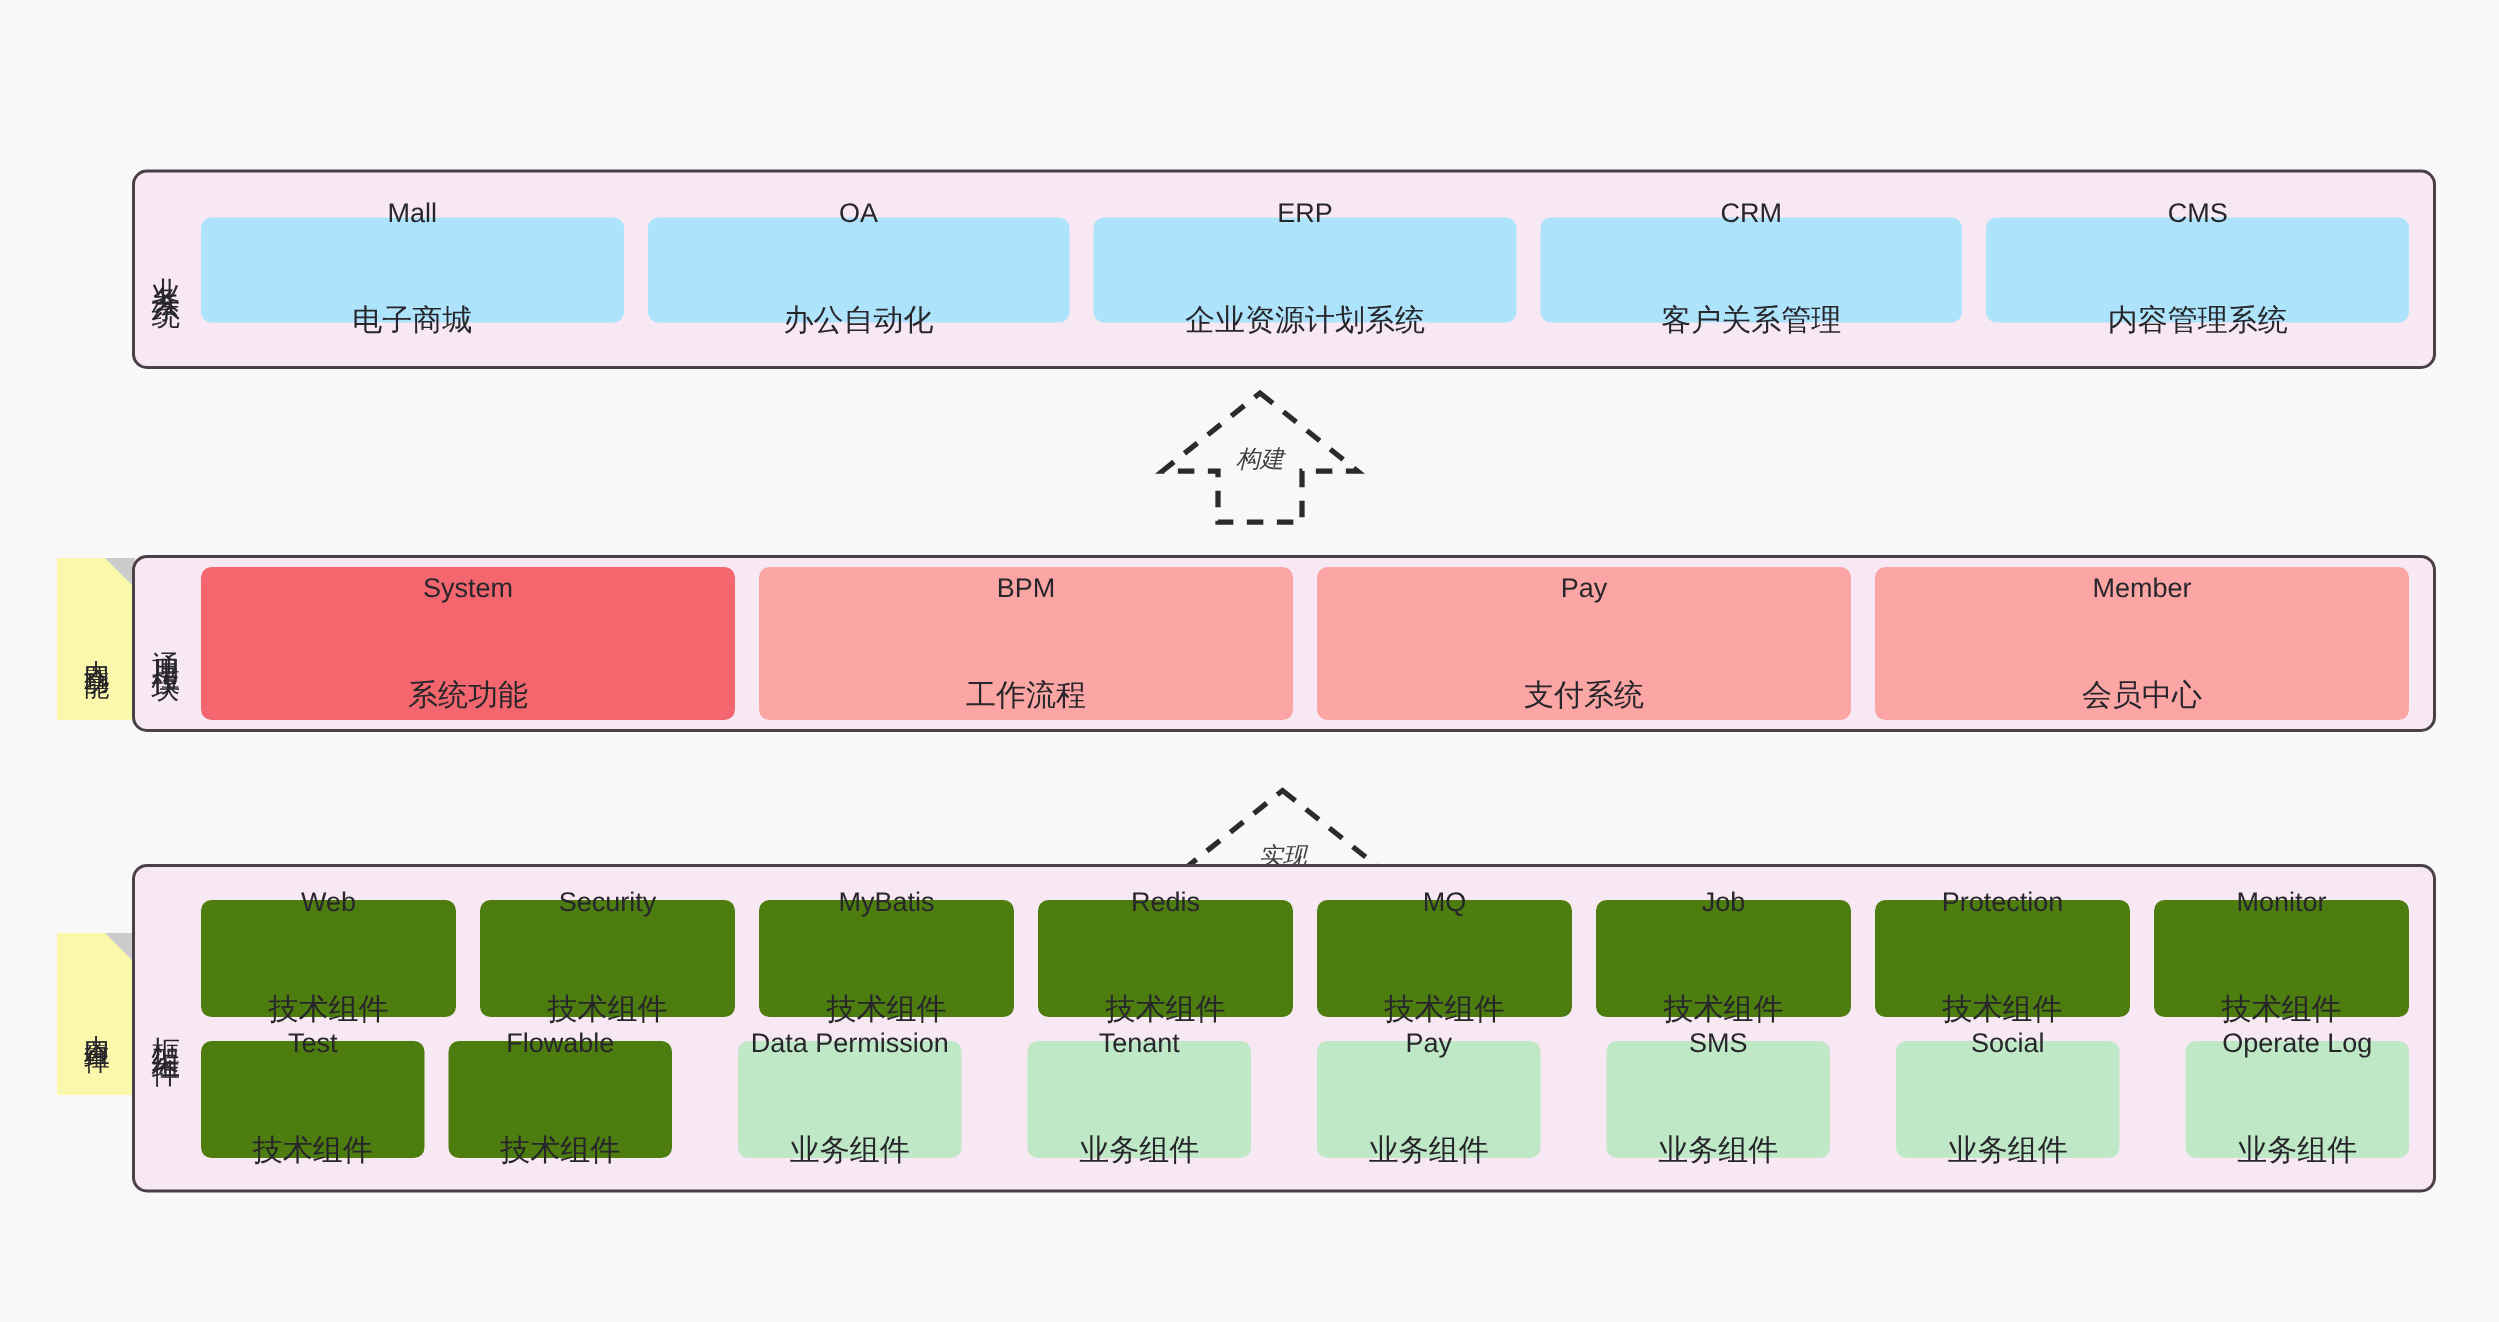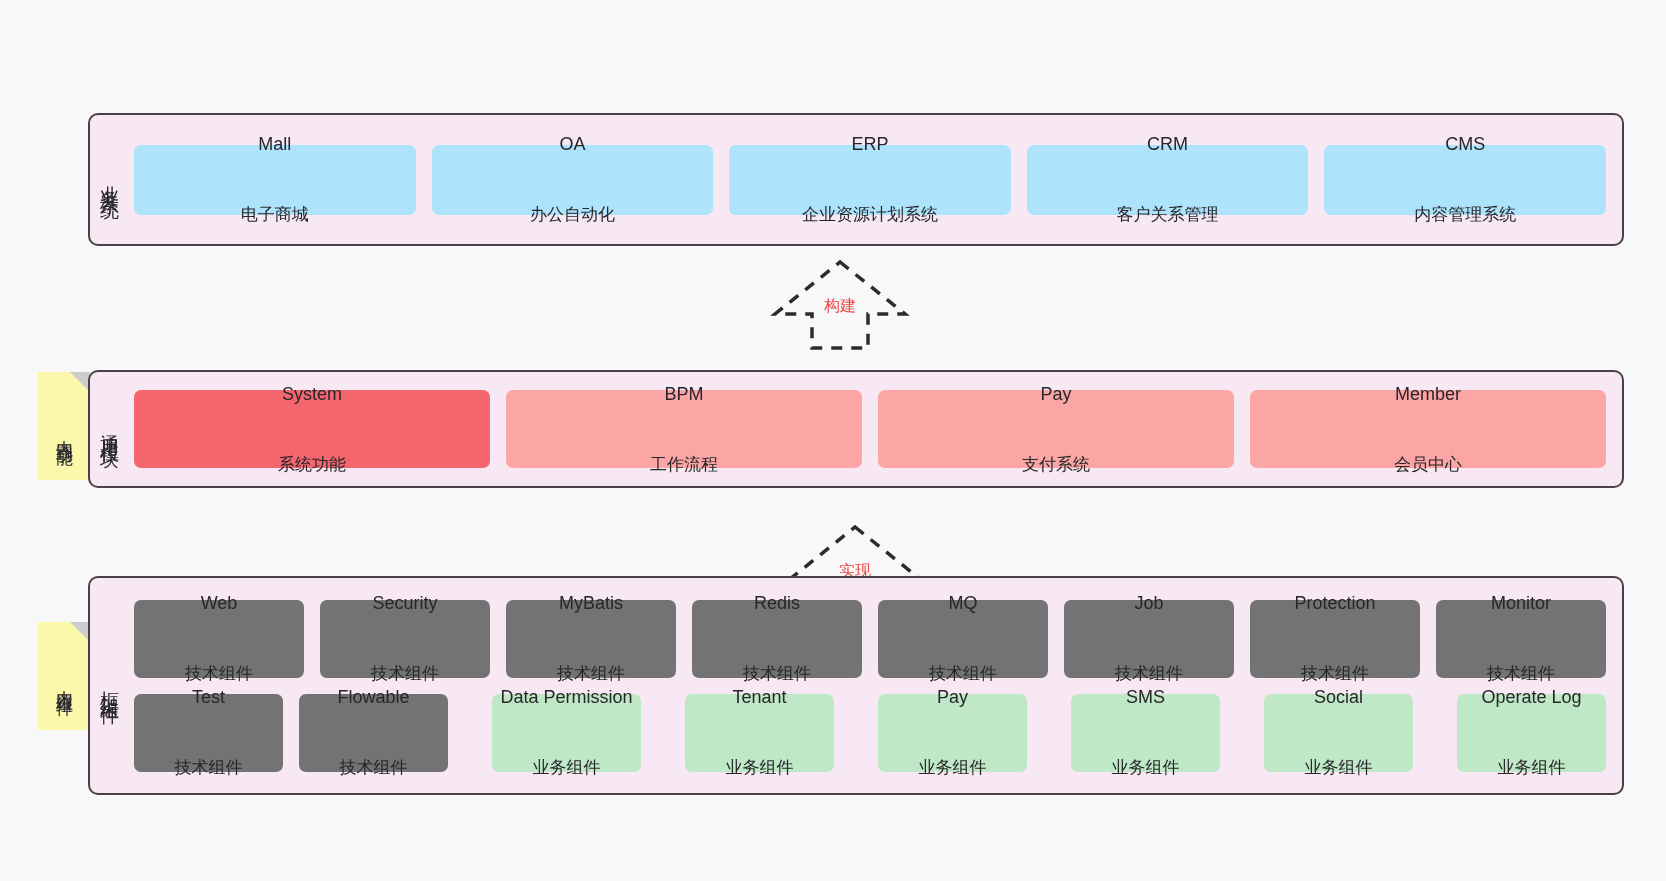--- a/index.html
+++ b/index.html
@@ -64,36 +64,36 @@
     flex-direction: column;
     align-items: center;
     justify-content: center;
     text-align: center;
     color: #27262b;
     box-sizing: border-box;
     padding: 4px 6px;
     gap: 48px;
   }
   .cell .t1 { font-size: 18px; line-height: 1.28; }
-  .cell .t2 { font-size: 17px; line-height: 1.28; }
+  .cell .t2 { font-size: 20px; line-height: 1.28; }
 
   
   .c-blue       { background: #ade3fb; }
   .c-red        { background: #f4666e; }
   .c-pink       { background: #fca5a5; }
-  .c-green      { background: #737373; }
+  .c-green      { background: #4d7c0f; }
   .c-lightgreen { background: #bfe8c7; margin-left: 28px; }
 
   
   #layer-business { left: 88px;  top: 113px; width: 1536px; height: 133px; }
   #layer-common   { left: 88px;  top: 370px; width: 1536px; height: 118px; }
   #layer-frame    { left: 88px;  top: 576px; width: 1536px; height: 219px; }
 
   #layer-business .cell { height: 70px; }
-  #layer-common   .cell { height: 78px; }
+  #layer-common   .cell { height: 102px; }
   #layer-frame    .cell { height: 78px; }
 
   
   .note {
     position: absolute;
     background: #fbf8ab;
     color: #27262b;
     font-size: 17px;
     letter-spacing: 3px;
     line-height: 1.05;
@@ -123,22 +123,23 @@
     width: 150px;
     height: 92px;
   }
   .gen-arrow svg { display: block; width: 100%; height: 100%; }
   .gen-arrow .lbl {
     position: absolute;
     left: 0; right: 0;
     top: 38px;
     text-align: center;
     font-size: 16px;
-    color: #ef4444;
+    color: #404040;
     user-select: none;
+    font-style: italic;
   }
   #arrow-build   { left: 765px; top: 258px; }
   #arrow-realize { left: 780px; top: 487px; margin-top: 36px; }
 </style>
 </head>
 <body>
 
 <div class="canvas">
 
   <div class="layer" id="layer-business">

